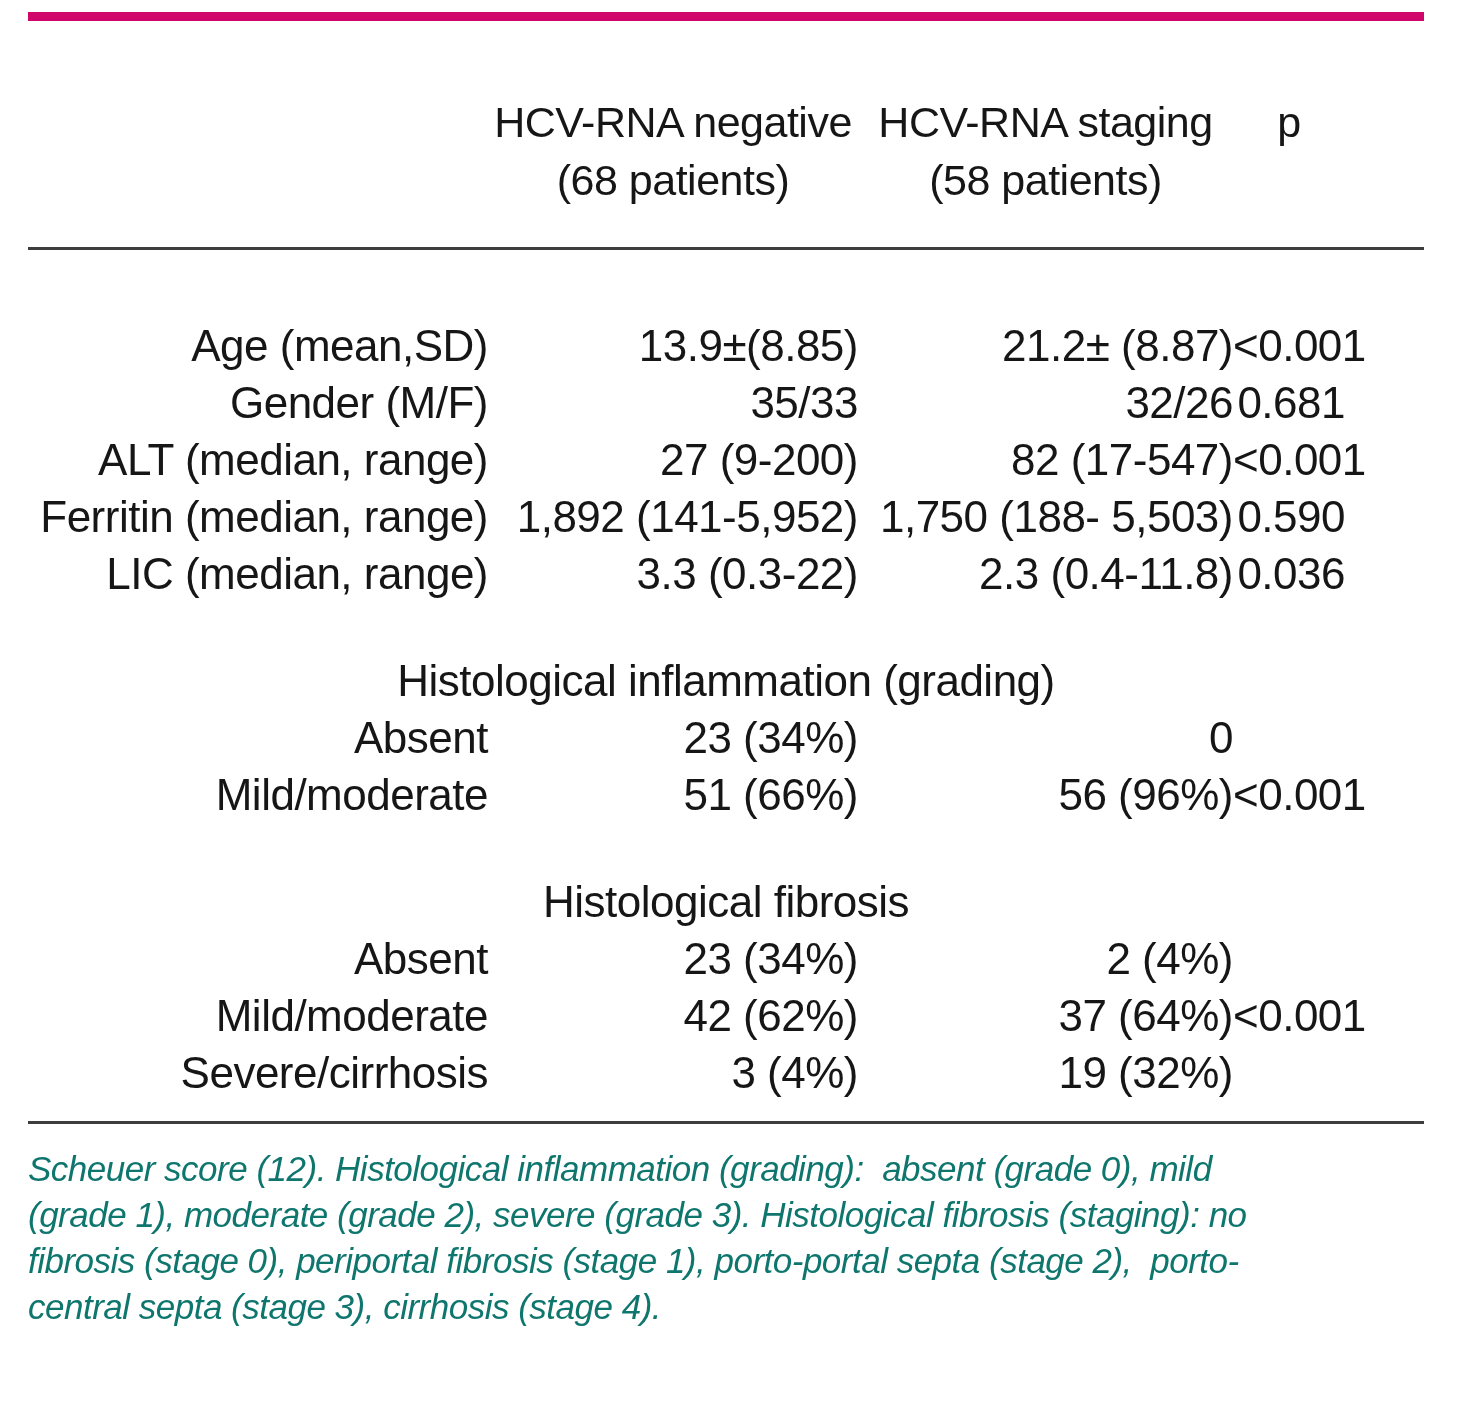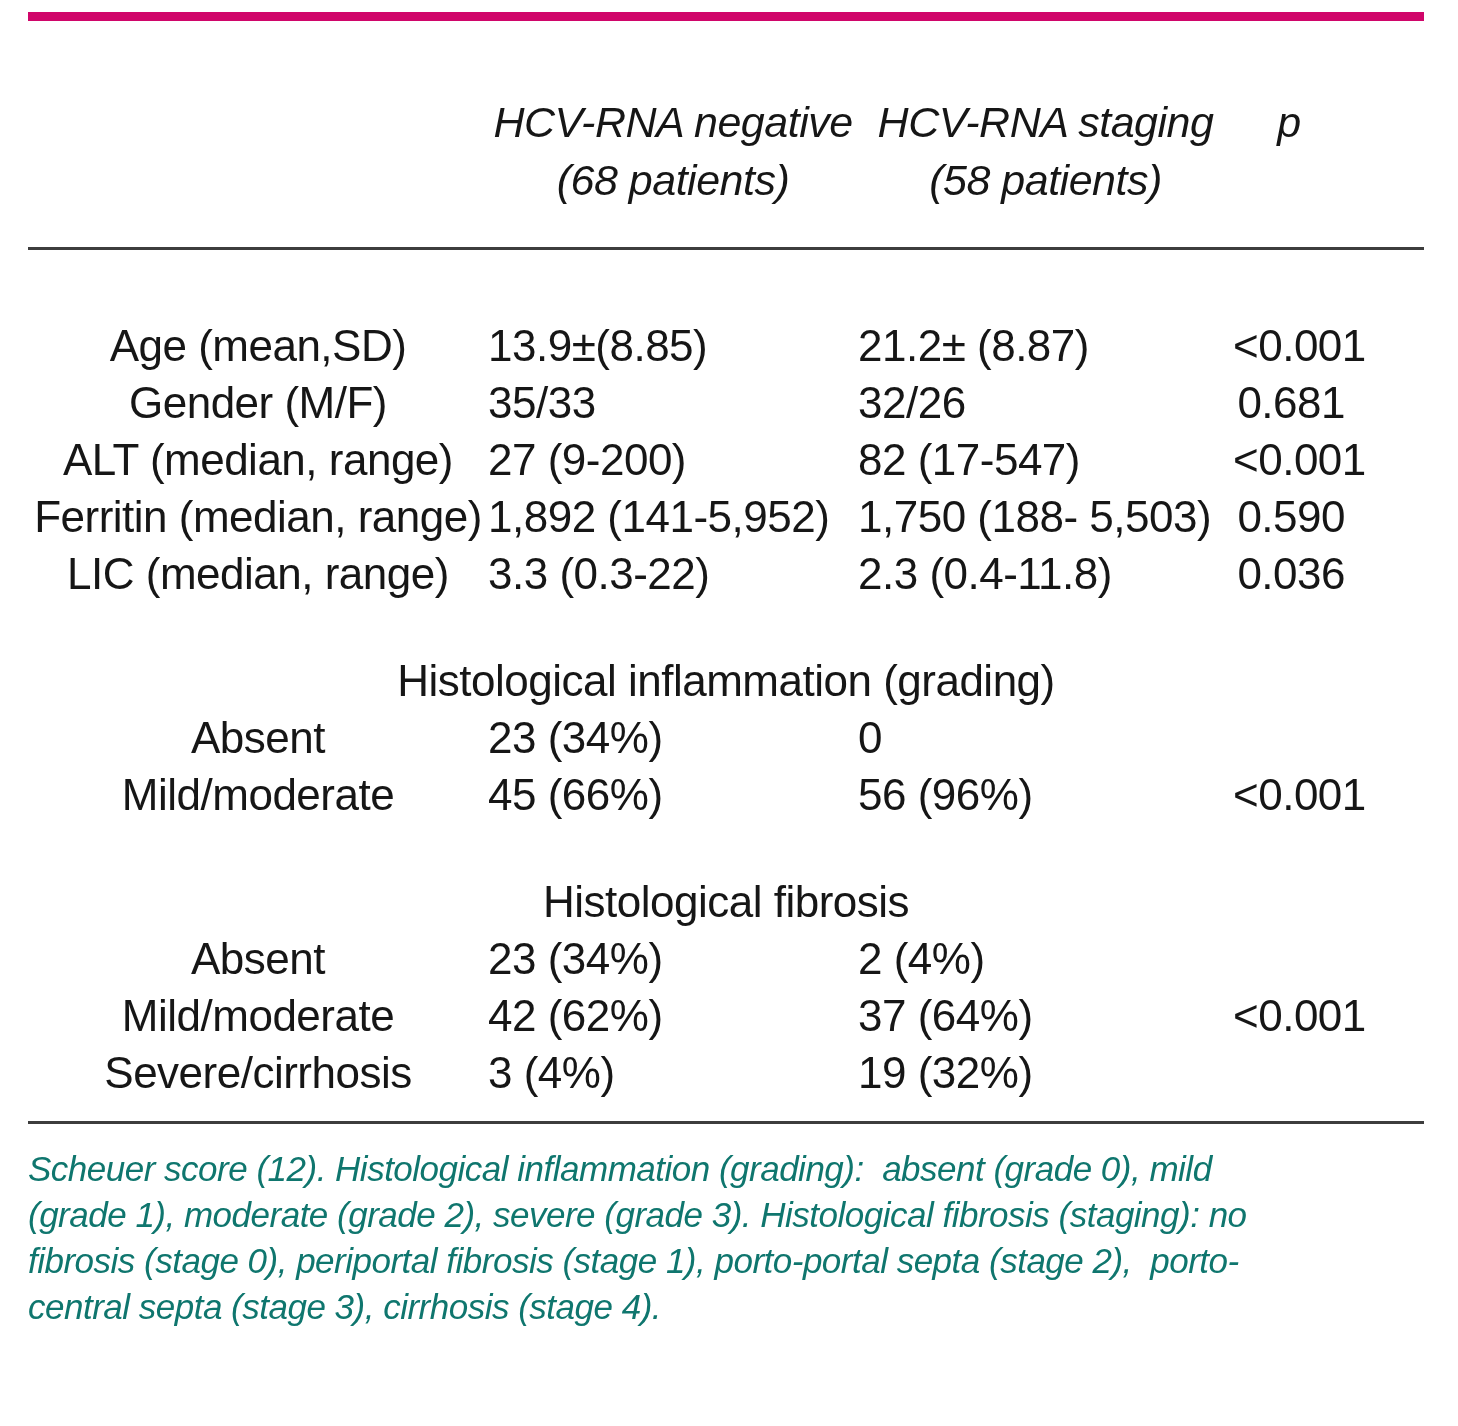--- a/index.html
+++ b/index.html
@@ -16,32 +16,32 @@
 
   table { border-collapse: collapse; table-layout: fixed; width: 1396px; }
   td { padding: 0; white-space: nowrap; }
 
   col.c-label { width: 460px; }
   col.c-neg   { width: 370px; }
   col.c-pos   { width: 375px; }
   col.c-p     { width: 191px; }
 
   .head { margin-top: 72px; font-size: 43px; letter-spacing: -0.5px; }
-  .head td { vertical-align: top; font-style: italic; }
+  .head td { vertical-align: top; }
   .hline { line-height: 58px; text-align: center; }
   .head .p-head { text-align: center; padding-right: 79px; line-height: 58px; }
 
   .rule { height: 3px; background: #3d3d3d; }
   .rule-top { margin-top: 38px; }
 
   .body { font-size: 44px; letter-spacing: -0.5px; }
   .body tr.r { height: 57px; }
   .body td { vertical-align: middle; }
-  .lbl { text-align: center; }
-  .val { text-align: left; }
+  .lbl { text-align: right; }
+  .val { text-align: right; }
   .pv  { text-align: right; padding-right: 79px; margin-top: 46px; }
   tr.sp-a { height: 67px; }
   tr.sp-b { height: 50px; }
   tr.sp-end { height: 20px; }
   .section-title { text-align: center; }
 
   .footnote {
     margin-top: 22px;
     font-family: Liberation Sans, sans-serif;
     font-style: italic;
@@ -136,21 +136,21 @@
       <td class="section-title" colspan="4">Histological inflammation (grading)</td>
     </tr>
     <tr class="r">
       <td class="lbl">Absent</td>
       <td class="val">23 (34%)</td>
       <td class="val">0</td>
       <td class="pv"></td>
     </tr>
     <tr class="r">
       <td class="lbl">Mild/moderate</td>
-      <td class="val">45 (66%)</td>
+      <td class="val">51 (66%)</td>
       <td class="val">56 (96%)</td>
       <td class="pv">&lt;0.001</td>
     </tr>
 
     <tr class="sp-b">
           <td colspan="4"></td>
         </tr>
 
     <tr class="r">
       <td class="section-title" colspan="4">Histological fibrosis</td>

